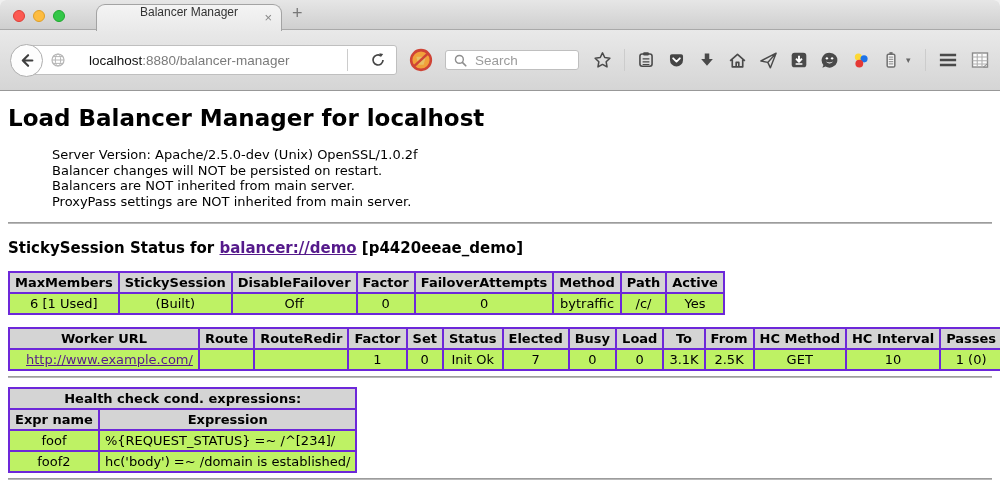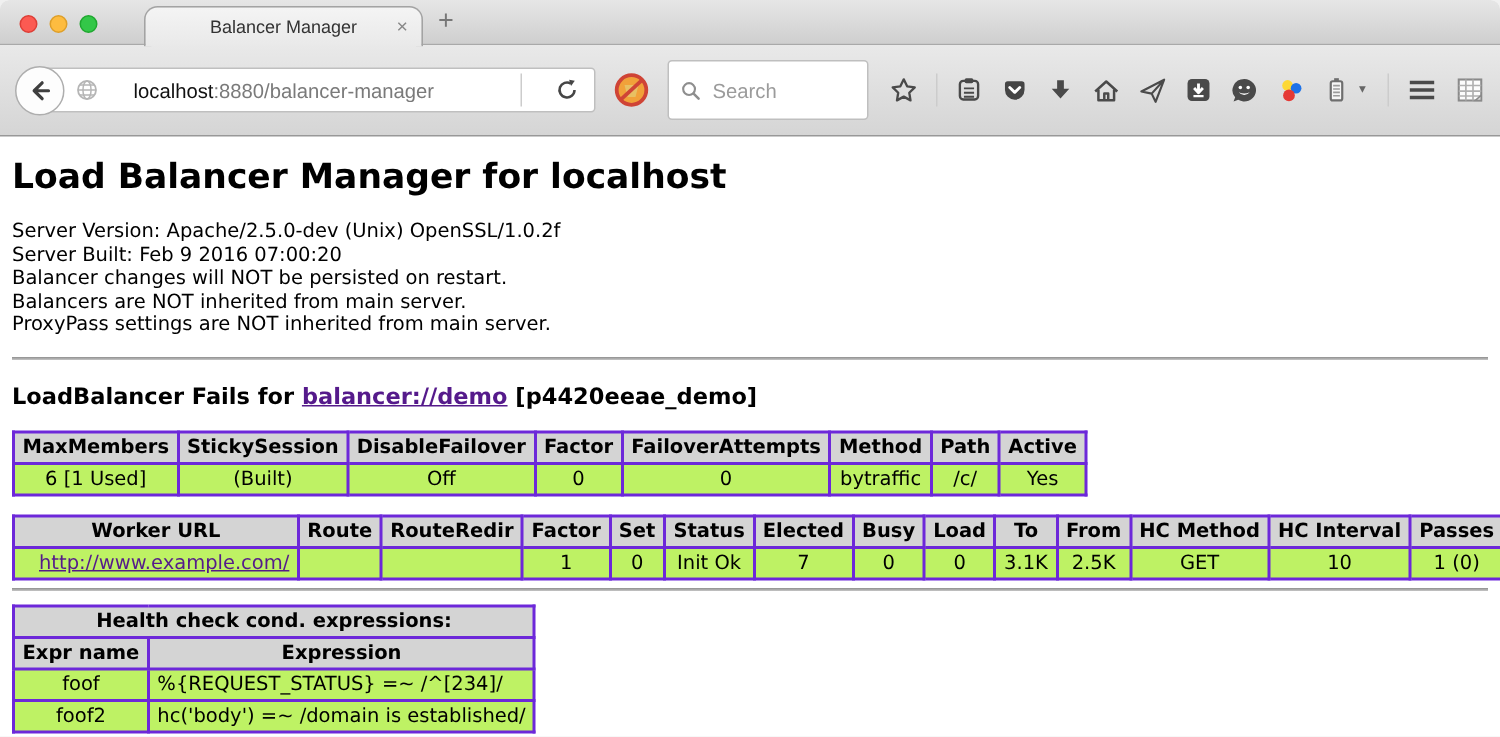--- a/index.html
+++ b/index.html
@@ -11,21 +11,21 @@
   
   .titlebar { height:30px; background:linear-gradient(#e6e6e6,#cfcfcf);
               border-bottom:1px solid #a9a9a9; position:relative; }
   .traffic { position:absolute; left:13px; top:10px; display:flex; gap:8px; }
   .traffic span { width:12px; height:12px; border-radius:50%; display:block; }
   .tl-close { background:#fc5a52; border:1px solid #dd3e36; }
   .tl-min   { background:#fdbc40; border:1px solid #de9f29; }
   .tl-zoom  { background:#33c748; border:1px solid #1fa82f; }
   .tab { position:absolute; left:96px; top:4px; width:186px; height:27px; z-index:3;
          background:linear-gradient(#f4f4f4,#e9e9e9); border:1px solid #a3a3a3; border-bottom:none;
-         border-radius:9px 9px 0 0; display:flex; align-items:center; justify-content:center; }
+         border-radius:9px 9px 0 0; display:flex; justify-content:center; }
   .tab-title { font-family:"Liberation Sans", sans-serif; font-size:12px; color:#333; }
   .tab-close { position:absolute; right:9px; top:4px; font-size:13px; color:#888;
                font-family:"Liberation Sans", sans-serif; cursor:default; line-height:18px;}
   .newtab { position:absolute; left:292px; top:3px; font-size:18px; color:#777;
             font-family:"Liberation Sans", sans-serif; }
 
   
   .toolbar { height:61px; background:linear-gradient(#e9e9e9,#d5d5d5);
              border-bottom:1px solid #989898; display:flex; align-items:center;
              padding:0 10px; position:relative; z-index:1; }
@@ -35,35 +35,35 @@
   .urlbar { margin-left:-18px; width:372px; height:30px; background:#fff;
             border:1px solid #bfbfbf; border-radius:3px; display:flex; align-items:center;
             padding:0 4px 0 24px; flex:0 0 auto;gap:16px; }
   .urlbar .globe { margin-right:7px; flex:0 0 auto; opacity:.85; }
   .url-text { flex:1; font-family:"Liberation Sans", sans-serif; font-size:13.5px; white-space:nowrap; overflow:hidden; }
   .url-domain { color:#111; }
   .url-path { color:#7a7a7a; }
   .vr { width:1px; height:22px; background:#cccccc; flex:0 0 auto; }
   .reload-btn { width:28px; height:28px; display:flex; align-items:center; justify-content:center; flex:0 0 auto; }
   .blocked-btn { margin-left:12px; flex:0 0 auto; display:flex; }
-  .searchbar { margin-left:12px; width:134px; height:40px; background:#fff;
+  .searchbar { margin-left:12px; width:134px; height:20px; background:#fff;
                border:1px solid #bfbfbf; border-radius:3px; display:flex; align-items:center;
                padding:0 7px; gap:5px; flex:0 0 auto; }
   .searchbar input { border:none; outline:none; width:90px; font-family:"Liberation Sans", sans-serif;
                      font-size:13.5px; color:#333; background:transparent; }
   .searchbar input::placeholder { color:#9b9b9b; }
   .tb-icons { display:flex; align-items:center; gap:12px; margin-left:14px; flex:1; }
   .tb-btn { display:flex; align-items:center; justify-content:center; }
   .caret { font-size:9px; color:#666; margin-left:-6px; }
   .menu-group { margin-left:auto; display:flex; align-items:center; gap:12px; }
 
   
   .content { padding:8px; background:#fff; height:413px; color:#000; }
   h1 { font-size:23px; margin:6px 0 16px 0; font-weight:bold; }
-  .server-info div { font-size:13px; line-height:15.5px; }
+  .server-info div { font-size:13px; line-height:15.5px;margin-left:44px; }
   hr.rule { border:none; height:2px; background:linear-gradient(#8f8f8f,#c6c6c6); margin:13px 0; }
   hr.rule-mid { margin:5px 0 9px 0; }
   hr.rule-end { margin:5px 0 0 0; }
   .lb-heading { font-size:15px; font-weight:bold; margin:15px 0 14px 0; }
   a.plink { color:#551a8b; text-decoration:underline;text-align:right; }
   table { border-collapse:collapse; font-size:13px; border:1px solid #8e8e8e; }
   th, td { border:2px solid #6d28d9; padding:2px 5px; text-align:center; white-space:nowrap;margin-top:33px; }
   th { background:#d4d4d4; font-weight:bold; }
   td { background:#bef264; }
   .t1 { width:616px; }
@@ -207,29 +207,28 @@
         </span>
       </div>
     </div>
   </div>
 
   <div class="content">
     <h1>Load Balancer Manager for localhost</h1>
 
     <div class="server-info">
       <div>Server Version: Apache/2.5.0-dev (Unix) OpenSSL/1.0.2f</div>
-      <div>Server Built: Feb 9 2016 07:00:20</div>
       <div>Balancer changes will NOT be persisted on restart.</div>
       <div>Balancers are NOT inherited from main server.</div>
       <div>ProxyPass settings are NOT inherited from main server.</div>
     </div>
 
     <hr class="rule">
 
-    <div class="lb-heading"><span>LoadBalancer Fails for </span><a href="#" class="plink">balancer://demo</a><span> [p4420eeae_demo]</span></div>
+    <div class="lb-heading"><span>StickySession Status for </span><a href="#" class="plink">balancer://demo</a><span> [p4420eeae_demo]</span></div>
 
     <table class="t1">
       <tbody>
           <tr>
         <th>MaxMembers</th>
         <th>StickySession</th>
         <th>DisableFailover</th>
         <th>Factor</th>
         <th>FailoverAttempts</th>
         <th>Method</th>

